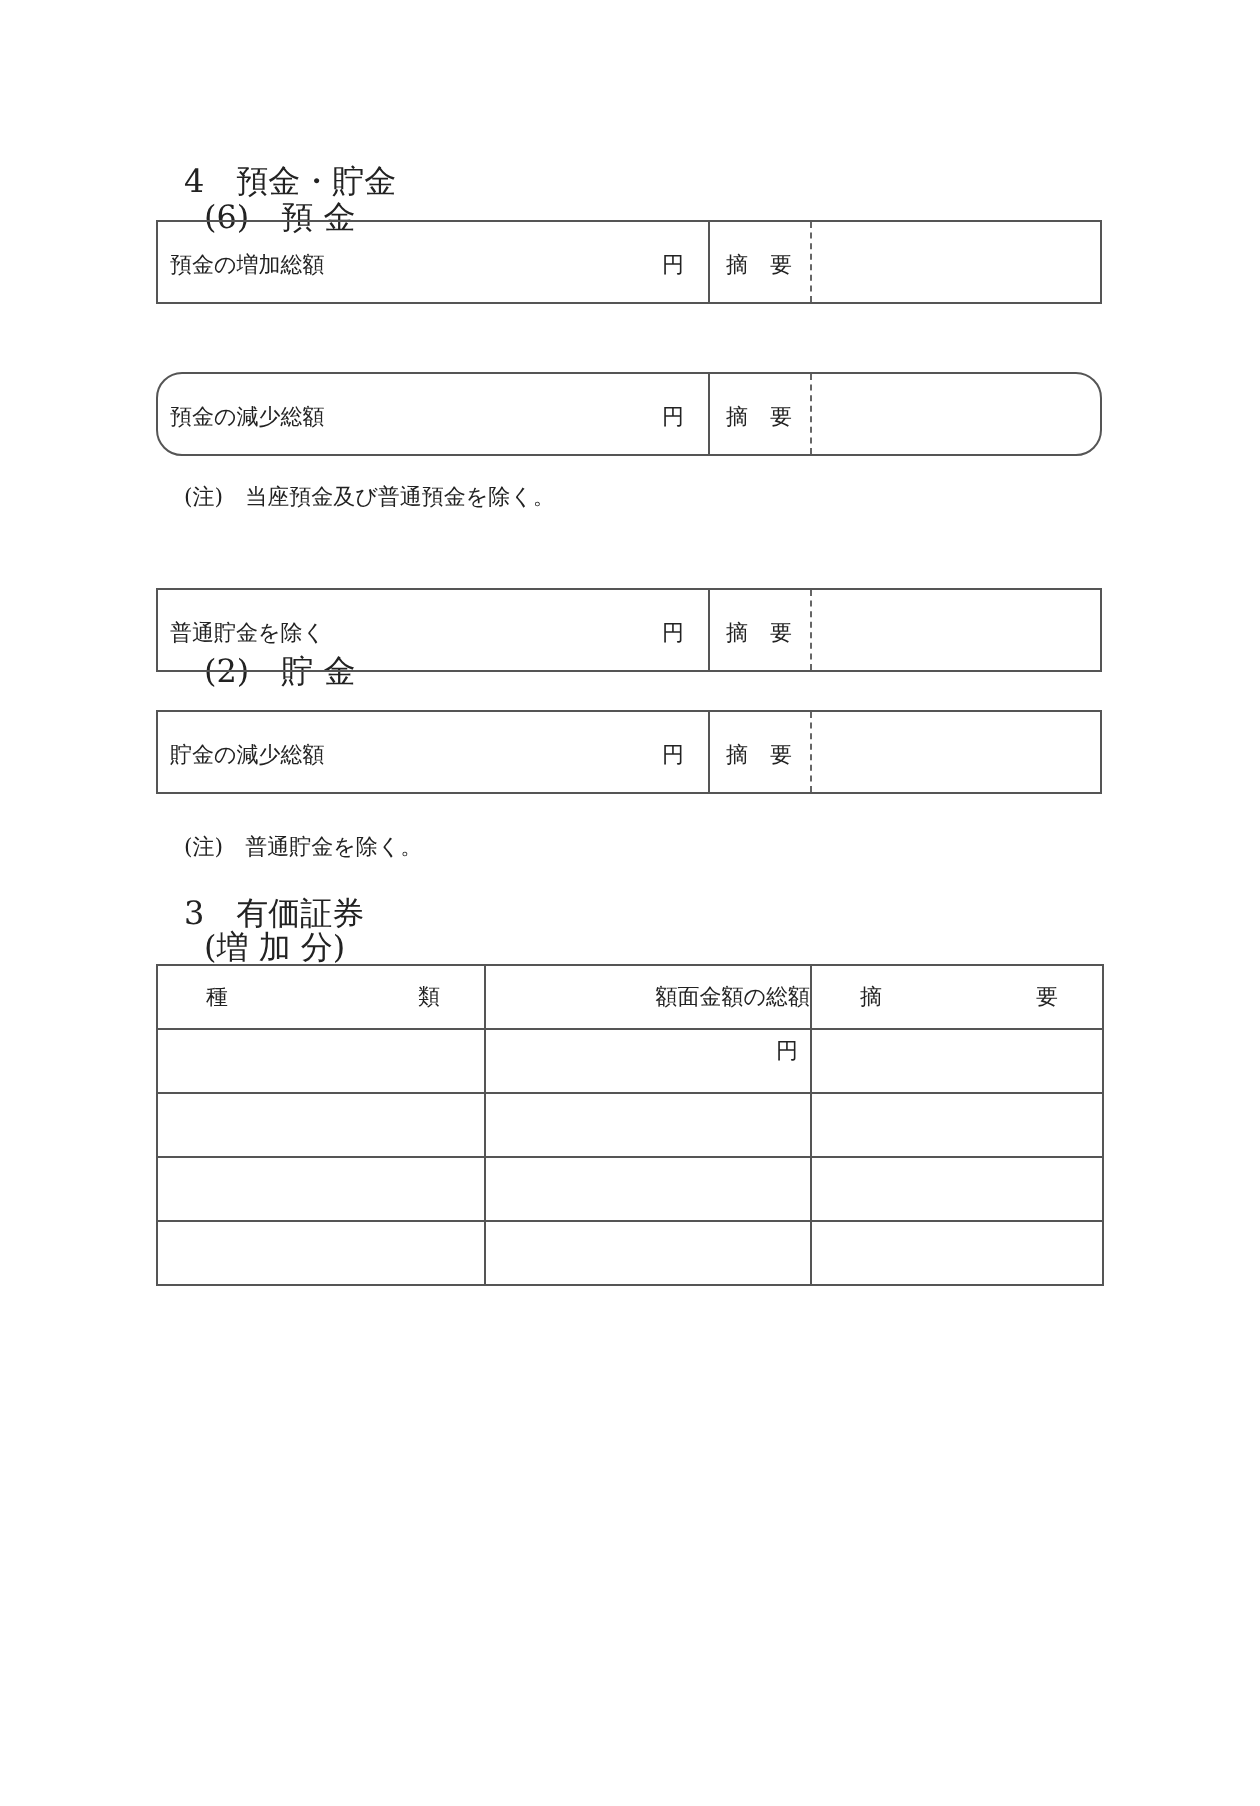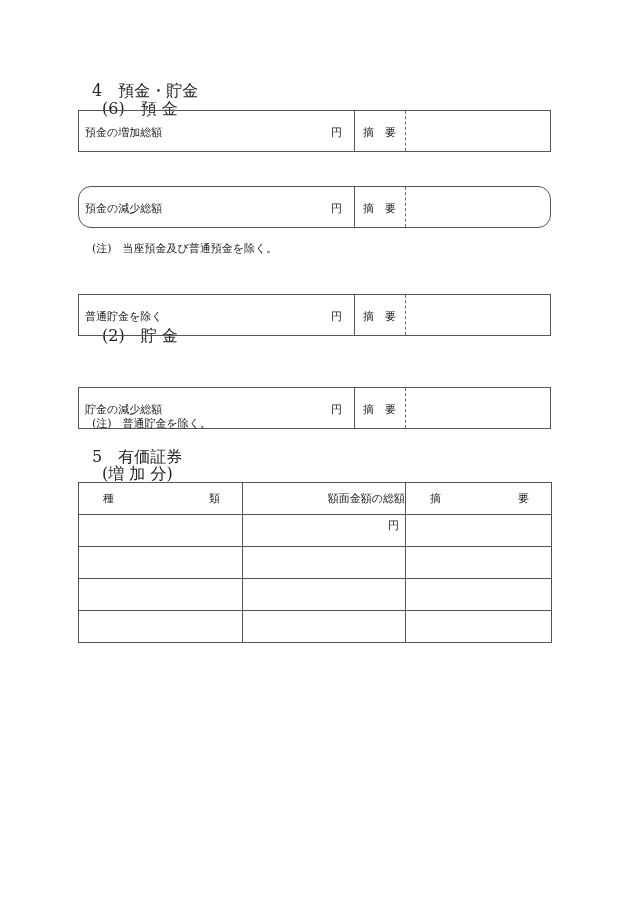--- a/index.html
+++ b/index.html
@@ -63,32 +63,32 @@
 
 <div class="box" style="top:294px;">
   <span class="label">普通貯金を除く</span>
   <span class="yen">円</span>
   <span class="vline"></span>
   <span class="remark-label">摘　要</span>
   <span class="dash"></span>
   <span class="remark-value"></span>
 </div>
 
-<div class="box" style="top:355px;margin-top:32px;">
+<div class="box" style="top:355px;">
   <span class="label">貯金の減少総額</span>
   <span class="yen">円</span>
   <span class="vline"></span>
   <span class="remark-label">摘　要</span>
   <span class="dash"></span>
   <span class="remark-value"></span>
 </div>
 
 <div class="abs note" style="left:92px; top:416px;">(注)　普通貯金を除く。</div>
 
-<div class="abs heading" style="left:92px; top:447px;">5　有価証券</div>
+<div class="abs heading" style="left:92px; top:447px;">3　有価証券</div>
 <div class="abs heading" style="left:102px; top:464px;">(増 加 分)</div>
 
 <table class="sec">
   <colgroup>
     <col style="width:164px">
     <col style="width:163px">
     <col style="width:146px">
   </colgroup>
   <tbody>
       <tr>

